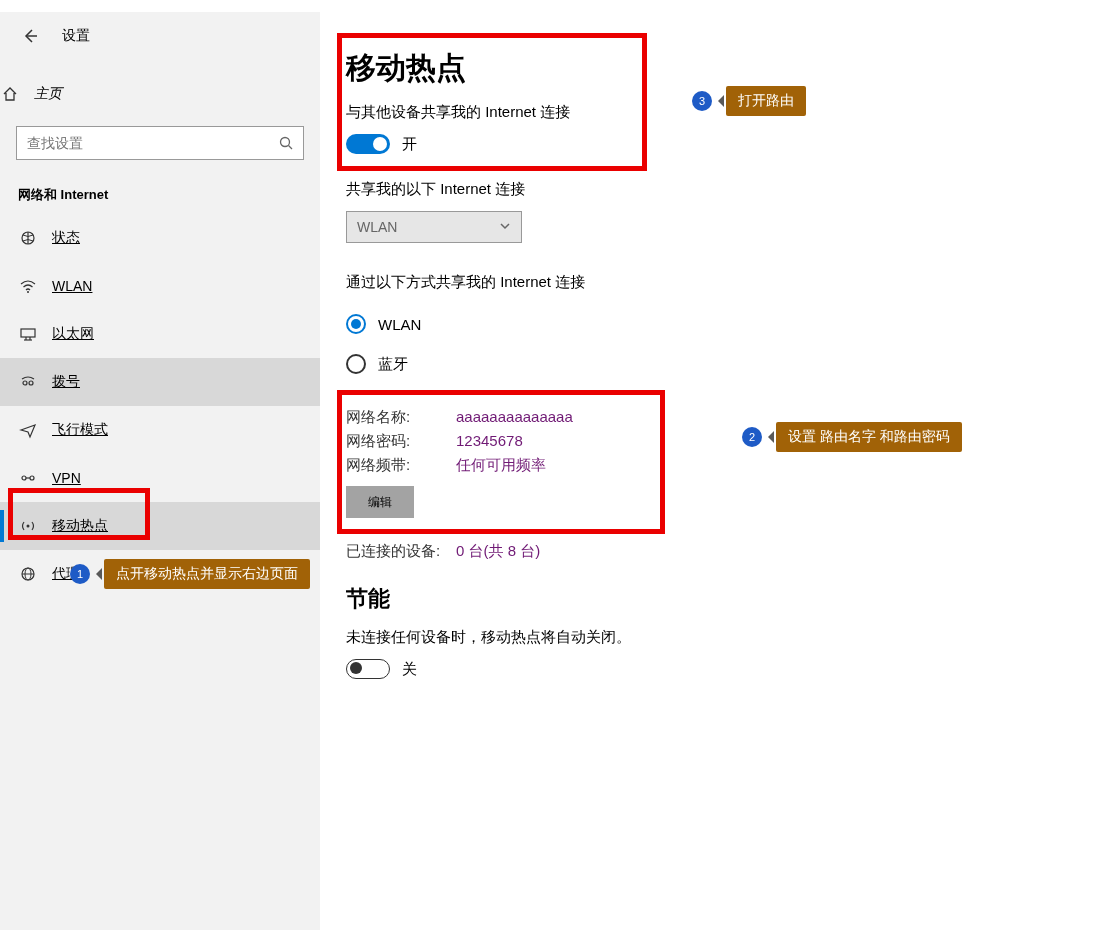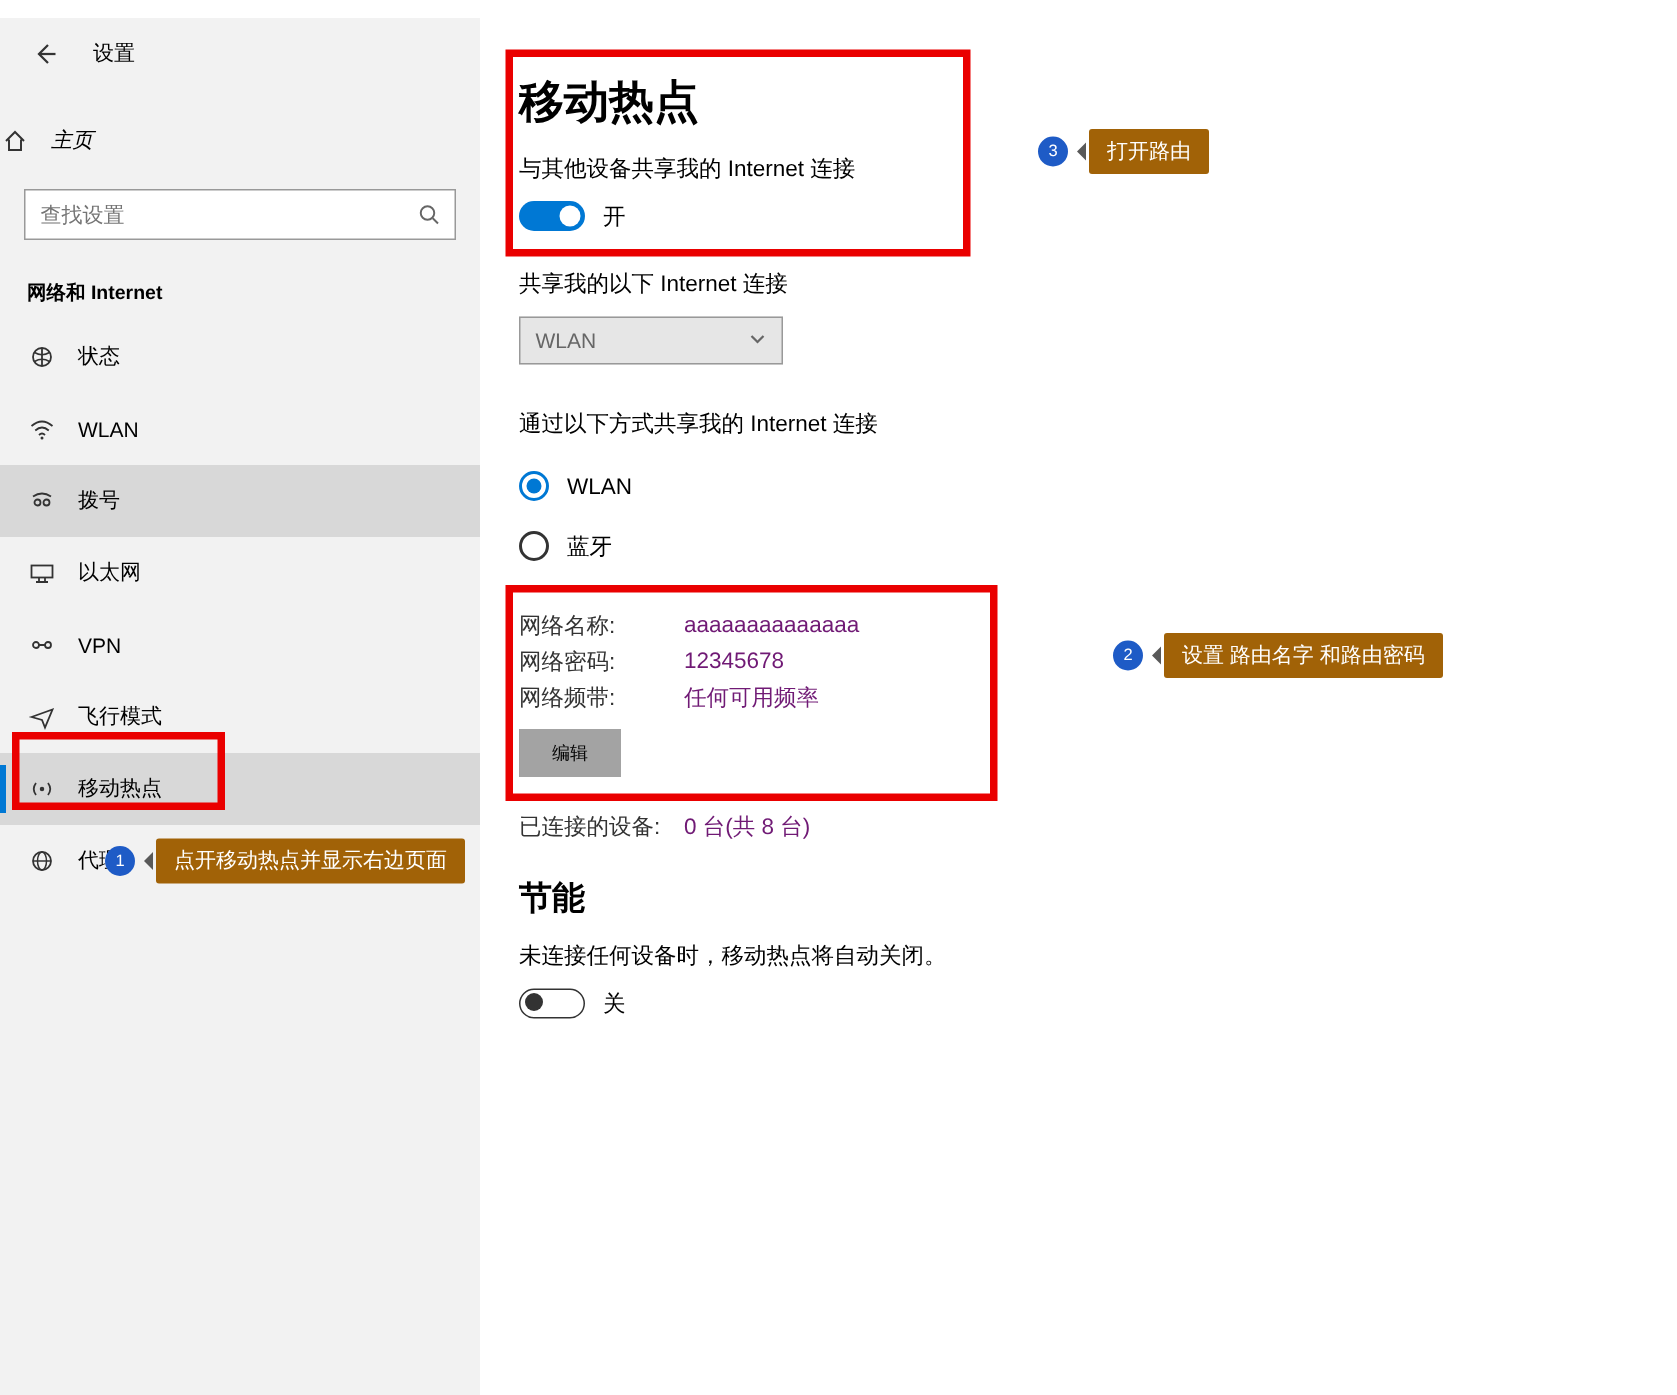--- a/index.html
+++ b/index.html
@@ -11,21 +11,21 @@
 .sidebar-title { margin-left: 20px; font-size: 14px; }
 .home-row { display: flex; align-items: center; height: 48px; padding-left: 0; margin-top: 10px; cursor: pointer; font-style: italic; }
 .home-row .icon { width: 20px; display: flex; justify-content: center; }
 .home-row .label { margin-left: 14px; font-size: 14px; }
 .search-box { margin: 8px 16px 0 16px; height: 34px; border: 1px solid #999; background: #fff; display: flex; align-items: center; padding: 0 8px 0 10px; }
 .search-box input { flex: 1; border: none; outline: none; font-size: 14px; background: transparent; }
 .search-box .sicon { width: 18px; height: 18px; display: flex; align-items: center; justify-content: center; }
 .group-label { margin: 26px 0 10px 18px; font-size: 13px; font-weight: 600; }
 .nav-item { display: flex; align-items: center; height: 48px; padding-left: 18px; cursor: pointer; position: relative; }
 .nav-item .icon { width: 20px; display: flex; justify-content: center; }
-.nav-item .label { margin-left: 14px; font-size: 14px; }
+.nav-item .label { margin-left: 14px; font-size: 14px; text-decoration: underline; }
 .nav-item.hover { background: #d8d8d8; }
 .nav-item.selected { background: #d8d8d8; }
 .nav-item.selected::before { content: ""; position: absolute; left: 0; top: 8px; bottom: 8px; width: 4px; background: #0078d4; }
 
 .main { position: absolute; left: 346px; top: 48px; right: 0; }
 .main h1 { font-size: 30px; font-weight: 600; margin-bottom: 14px; }
 .section-label { font-size: 15px; margin-bottom: 12px; }
 .toggle-row { display: flex; align-items: center; margin-bottom: 26px; }
 .toggle { width: 44px; height: 20px; border-radius: 10px; position: relative; cursor: pointer; }
 .toggle.on { background: #0078d4; }
@@ -102,58 +102,58 @@
   </div>
   <div class="nav-item">
     <span class="icon">
         <svg width="18" height="18" viewBox="0 0 18 18">
           <path d="M2 7 Q9 1 16 7 M4.5 10 Q9 6 13.5 10 M7 13 Q9 11 11 13" stroke="#333" stroke-width="1.2" fill="none"></path>
           <circle cx="9" cy="15" r="1" fill="#333"></circle>
         </svg>
       </span>
     <span class="label">WLAN</span>
   </div>
-  <div class="nav-item hover">
-    <span class="icon">
-        <svg width="18" height="18" viewBox="0 0 18 18">
-          <path d="M3 6 Q9 2 15 6" stroke="#333" stroke-width="1.2" fill="none"></path>
-          <circle cx="6" cy="10" r="2" stroke="#333" stroke-width="1.2" fill="none"></circle>
-          <circle cx="12" cy="10" r="2" stroke="#333" stroke-width="1.2" fill="none"></circle>
-        </svg>
-      </span>
-    <span class="label">拨号</span>
-  </div>
   <div class="nav-item">
     <span class="icon">
         <svg width="18" height="18" viewBox="0 0 18 18">
           <rect x="2" y="4" width="14" height="8" stroke="#333" stroke-width="1.2" fill="none"></rect>
           <line x1="7" y1="12" x2="7" y2="15" stroke="#333" stroke-width="1.2"></line>
           <line x1="11" y1="12" x2="11" y2="15" stroke="#333" stroke-width="1.2"></line>
           <line x1="5" y1="15" x2="13" y2="15" stroke="#333" stroke-width="1.2"></line>
         </svg>
       </span>
     <span class="label">以太网</span>
   </div>
+  <div class="nav-item hover">
+    <span class="icon">
+        <svg width="18" height="18" viewBox="0 0 18 18">
+          <path d="M3 6 Q9 2 15 6" stroke="#333" stroke-width="1.2" fill="none"></path>
+          <circle cx="6" cy="10" r="2" stroke="#333" stroke-width="1.2" fill="none"></circle>
+          <circle cx="12" cy="10" r="2" stroke="#333" stroke-width="1.2" fill="none"></circle>
+        </svg>
+      </span>
+    <span class="label">拨号</span>
+  </div>
+  <div class="nav-item">
+    <span class="icon">
+        <svg width="18" height="18" viewBox="0 0 18 18">
+          <path d="M2 9 L16 4 L11 16 L9 11 L2 9 Z" stroke="#333" stroke-width="1.2" fill="none"></path>
+        </svg>
+      </span>
+    <span class="label">飞行模式</span>
+  </div>
   <div class="nav-item">
     <span class="icon">
         <svg width="18" height="18" viewBox="0 0 18 18">
           <circle cx="5" cy="9" r="2" stroke="#333" stroke-width="1.2" fill="none"></circle>
           <circle cx="13" cy="9" r="2" stroke="#333" stroke-width="1.2" fill="none"></circle>
           <line x1="7" y1="9" x2="11" y2="9" stroke="#333" stroke-width="1.2"></line>
         </svg>
       </span>
     <span class="label">VPN</span>
-  </div>
-  <div class="nav-item">
-    <span class="icon">
-        <svg width="18" height="18" viewBox="0 0 18 18">
-          <path d="M2 9 L16 4 L11 16 L9 11 L2 9 Z" stroke="#333" stroke-width="1.2" fill="none"></path>
-        </svg>
-      </span>
-    <span class="label">飞行模式</span>
   </div>
   <div class="nav-item selected">
     <span class="icon">
         <svg width="18" height="18" viewBox="0 0 18 18">
           <circle cx="9" cy="9" r="1.5" fill="#333"></circle>
           <path d="M5 13 Q2 9 5 5 M13 5 Q16 9 13 13" stroke="#333" stroke-width="1.2" fill="none"></path>
         </svg>
       </span>
     <span class="label">移动热点</span>
   </div>

